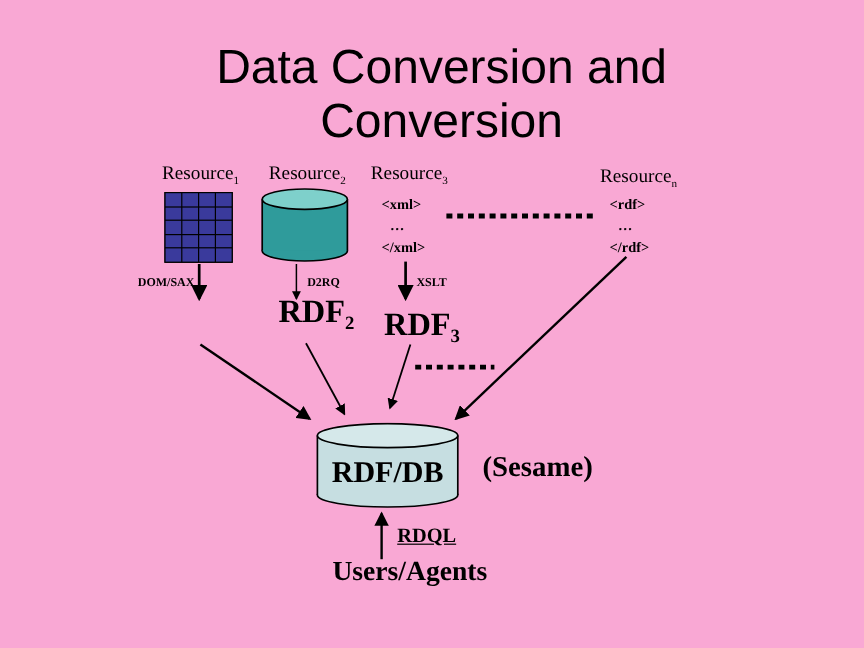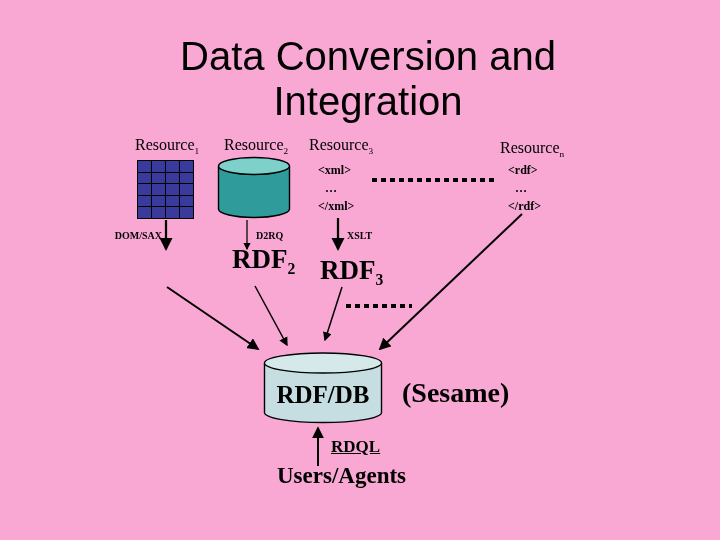--- a/index.html
+++ b/index.html
@@ -71,21 +71,21 @@
   }
 
   .store-label {
     left: 263px; top: 381px; width: 120px;
     text-align: center;
     font-size: 25px;
     font-weight: bold;
   }
   .sesame-label {
     left: 402px; top: 377px;
-    font-size: 28px;
+    font-size: 24px;
     font-weight: bold;
     white-space: nowrap;
   }
   .rdql-label {
     left: 331px; top: 437px;
     font-size: 17px;
     font-weight: bold;
     text-decoration: underline;
   }
   .users-label {
@@ -120,21 +120,21 @@
     <line x1="167" y1="287" x2="258" y2="349" stroke="#000" stroke-width="2" marker-end="url(#ah)"></line>
     <line x1="255" y1="286" x2="287" y2="345" stroke="#000" stroke-width="1.5" marker-end="url(#ah)"></line>
     <line x1="342" y1="287" x2="325" y2="340" stroke="#000" stroke-width="1.5" marker-end="url(#ah)"></line>
     <line x1="522" y1="214" x2="380" y2="349" stroke="#000" stroke-width="2" marker-end="url(#ah)"></line>
 
     <line x1="318" y1="466" x2="318" y2="428" stroke="#000" stroke-width="2" marker-end="url(#ah)"></line>
   </svg>
 
   <div class="abs title">
     <div>Data Conversion and</div>
-    <div>Integration</div>
+    <div>Conversion</div>
   </div>
 
   <div class="abs res-label" style="left:135px; top:136px;">
     <span>Resource</span><sub>1</sub>
   </div>
   <div class="abs res-label" style="left:224px; top:136px;">
     <span>Resource</span><sub>2</sub>
   </div>
   <div class="abs res-label" style="left:309px; top:136px;">
     <span>Resource</span><sub>3</sub>

